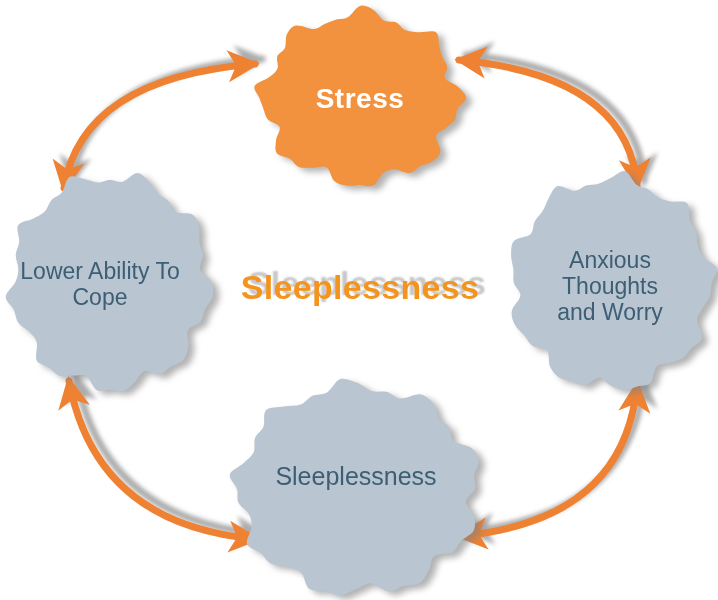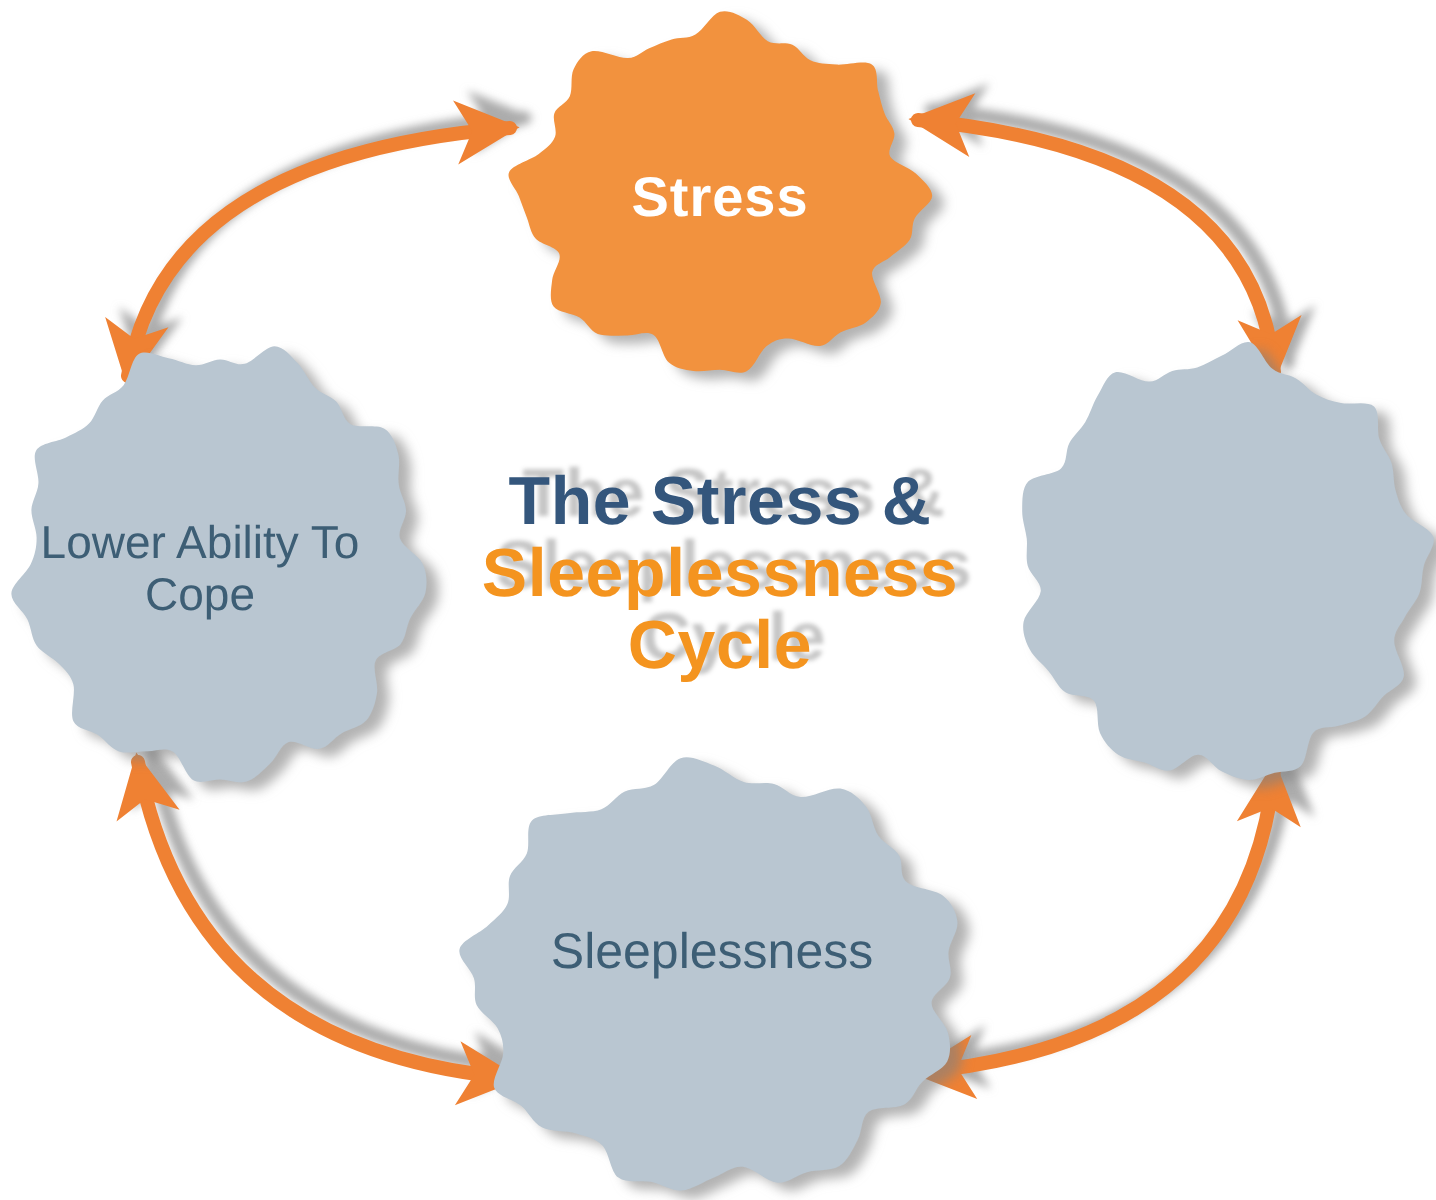--- a/index.html
+++ b/index.html
@@ -93,22 +93,21 @@
       <path class="blob-gray" d="M211.4 282.0C213.5 286.5 213.7 291.9 212.7 296.5C211.6 301.0 207.1 305.0 205.1 309.3C203.0 313.6 203.1 318.6 200.3 322.1C197.4 325.5 189.8 326.1 187.9 330.2C185.9 334.3 189.3 341.5 188.5 346.5C187.7 351.6 186.1 356.9 183.1 360.3C180.1 363.7 174.6 364.4 170.7 366.8C166.8 369.1 164.2 373.7 159.8 374.4C155.4 375.2 148.6 369.8 144.4 371.0C140.3 372.3 138.5 378.6 135.0 381.9C131.5 385.2 127.5 389.5 123.4 390.8C119.2 392.1 114.4 389.8 110.0 389.7C105.6 389.5 100.6 392.3 96.7 390.1C92.8 387.8 90.3 378.4 86.5 375.9C82.7 373.5 78.3 375.6 73.8 375.6C69.3 375.5 63.7 377.1 59.5 375.7C55.3 374.4 52.6 369.9 48.8 367.4C45.0 364.9 38.7 364.8 36.7 360.6C34.7 356.4 37.9 347.0 36.7 342.3C35.5 337.5 32.4 335.1 29.4 331.9C26.3 328.6 20.9 326.4 18.3 322.7C15.7 319.0 15.8 314.0 13.7 309.7C11.6 305.3 5.4 301.3 5.7 296.7C6.0 292.1 13.3 286.6 15.4 282.0C17.5 277.4 18.3 273.6 18.3 269.1C18.4 264.6 15.6 259.5 15.7 254.9C15.9 250.4 18.8 246.7 19.2 241.7C19.6 236.7 15.8 229.0 18.1 225.2C20.4 221.3 28.6 220.9 33.0 218.7C37.4 216.5 41.4 214.9 44.5 211.8C47.6 208.7 48.5 203.4 51.4 200.2C54.3 197.0 58.8 196.4 61.8 192.6C64.8 188.7 65.7 179.2 69.4 177.0C73.1 174.7 79.5 178.1 84.3 179.1C89.0 180.0 93.5 182.5 97.8 182.6C102.1 182.7 105.9 179.8 110.0 179.7C114.1 179.5 117.8 183.0 122.3 181.9C126.8 180.8 132.8 173.2 137.2 173.1C141.7 173.1 145.5 178.1 148.8 181.5C152.2 185.0 154.3 190.6 157.5 193.8C160.7 197.1 165.2 197.8 168.1 200.8C171.1 203.8 171.3 209.8 175.3 212.1C179.3 214.3 188.2 212.0 192.2 214.4C196.2 216.9 197.9 222.2 199.1 226.9C200.3 231.5 198.7 237.6 199.4 242.3C200.0 247.1 202.9 250.8 203.0 255.3C203.1 259.8 198.6 264.9 200.0 269.3C201.4 273.8 209.3 277.5 211.4 282.0Z"></path>
       <path class="blob-gray" d="M711.9 283.0C710.7 287.7 711.3 292.4 709.7 296.6C708.1 300.9 704.4 304.7 702.3 308.7C700.2 312.7 697.1 315.5 697.1 320.4C697.0 325.4 702.8 333.6 701.9 338.2C701.1 342.8 695.0 344.7 691.7 348.1C688.5 351.4 686.3 355.7 682.6 358.2C678.9 360.7 673.7 361.6 669.4 362.9C665.1 364.2 659.9 362.9 656.7 366.2C653.6 369.6 653.6 379.6 650.4 383.0C647.2 386.3 641.7 385.3 637.4 386.4C633.0 387.6 628.8 390.1 624.4 390.0C620.0 389.9 615.2 387.9 611.0 385.8C606.8 383.7 603.5 377.5 599.2 377.4C594.8 377.3 589.4 384.6 584.9 385.3C580.4 385.9 576.5 382.7 572.2 381.3C567.9 380.0 562.8 379.8 559.1 377.4C555.4 374.9 552.0 371.0 550.0 366.5C548.0 362.0 549.8 353.7 546.9 350.3C544.1 346.9 536.4 348.6 532.7 346.1C528.9 343.7 527.3 339.1 524.3 335.6C521.4 332.0 517.0 328.9 514.9 324.8C512.8 320.7 510.9 315.8 511.8 310.9C512.7 306.0 520.0 300.2 520.4 295.5C520.7 290.9 515.0 287.3 513.9 283.0C512.7 278.7 513.8 274.2 513.4 269.5C512.9 264.8 510.9 259.6 511.1 254.9C511.2 250.1 510.9 244.3 514.1 240.8C517.4 237.4 527.0 237.4 530.5 234.2C533.9 230.9 532.6 225.3 534.7 221.5C536.7 217.6 540.2 215.1 542.6 211.1C545.0 207.2 546.3 202.1 548.8 197.9C551.4 193.7 553.4 187.3 557.7 186.1C562.0 184.9 569.9 190.9 574.6 190.8C579.4 190.7 582.1 186.7 586.1 185.5C590.1 184.4 594.4 185.1 598.6 183.8C602.7 182.5 606.6 179.9 611.0 177.8C615.4 175.7 620.8 170.0 625.0 171.1C629.2 172.2 632.3 181.4 636.2 184.4C640.0 187.4 644.3 187.0 648.0 189.2C651.7 191.3 654.4 195.2 658.1 197.2C661.9 199.3 665.7 200.5 670.5 201.5C675.3 202.5 683.7 200.2 687.0 203.2C690.2 206.2 688.3 214.8 689.7 219.5C691.2 224.2 694.4 227.3 695.8 231.6C697.1 235.9 696.6 241.0 697.8 245.2C699.1 249.5 700.0 253.2 703.1 257.1C706.2 260.9 715.2 264.1 716.7 268.4C718.1 272.7 713.0 278.3 711.9 283.0Z"></path>
       <path class="blob-gray" d="M474.9 489.0C473.5 493.3 466.0 496.9 465.8 501.4C465.6 505.9 472.6 511.2 473.9 516.1C475.2 521.0 475.7 526.6 473.6 530.8C471.4 534.9 464.7 537.4 461.1 541.0C457.5 544.6 456.7 549.7 452.2 552.2C447.7 554.7 438.2 552.9 434.3 555.9C430.4 558.9 431.3 565.5 428.8 570.0C426.4 574.6 423.9 580.3 419.7 583.0C415.5 585.7 408.7 584.7 403.5 586.1C398.3 587.5 394.0 591.8 388.7 591.4C383.3 590.9 376.6 583.8 371.4 583.4C366.1 582.9 362.1 586.8 357.0 588.8C351.9 590.8 346.1 594.9 340.8 595.3C335.6 595.6 330.7 592.0 325.4 590.9C320.2 589.9 313.3 591.9 309.2 588.8C305.2 585.8 304.7 576.3 301.2 572.7C297.7 569.0 293.1 568.3 288.1 566.7C283.0 565.2 275.4 565.9 270.9 563.6C266.3 561.3 264.6 556.3 260.7 553.0C256.7 549.7 248.6 548.3 247.1 543.9C245.6 539.6 251.3 531.7 251.6 526.8C251.9 521.8 251.0 518.1 248.8 514.1C246.6 510.1 240.3 506.7 238.3 502.5C236.4 498.3 238.4 493.7 236.9 489.0C235.5 484.3 228.6 478.9 229.8 474.5C231.0 470.1 240.0 466.6 244.0 462.8C248.0 459.0 251.9 456.1 253.7 452.0C255.5 447.8 253.4 442.2 255.0 438.0C256.6 433.8 261.5 431.4 263.4 426.8C265.2 422.2 262.6 413.6 266.0 410.2C269.4 406.9 278.2 407.6 284.0 406.6C289.7 405.7 296.0 406.4 300.7 404.6C305.4 402.8 308.0 397.9 312.4 395.8C316.8 393.8 322.4 395.2 327.1 392.4C331.7 389.6 335.3 380.7 340.3 379.1C345.3 377.5 351.7 380.8 357.0 382.8C362.3 384.8 366.9 389.5 371.9 391.0C376.9 392.6 382.3 390.7 387.0 392.0C391.8 393.2 394.8 398.1 400.3 398.5C405.8 398.9 414.8 393.5 420.2 394.3C425.6 395.1 429.8 399.4 433.0 403.3C436.1 407.2 436.4 413.8 439.2 417.9C441.9 421.9 447.1 423.7 449.5 427.6C451.8 431.4 449.5 437.5 453.2 440.9C456.9 444.3 467.3 444.6 471.5 447.9C475.8 451.3 478.2 456.2 478.7 460.8C479.2 465.4 474.9 470.9 474.3 475.6C473.7 480.3 476.4 484.7 474.9 489.0Z"></path>
     </g>
   </svg>
 
   <div class="label stress-label" style="left:360px; top:99px;">Stress</div>
 
   <div class="label cope-label" style="left:100px; top:284px;">Lower Ability To Cope</div>
 
+  <div class="label anxious-label" style="left:610px; top:286px;">Anxious Thoughts and Worry</div>
 
   <div class="label sleep-label" style="left:356px; top:476px;">Sleeplessness</div>
 
   <div class="title">
-    <div class="t-blue">The Stress &amp;</div>
     <div class="t-orange">Sleeplessness</div>
-    <div class="t-orange">Cycle</div>
   </div>
 
 </div>
 
 </body></html>

